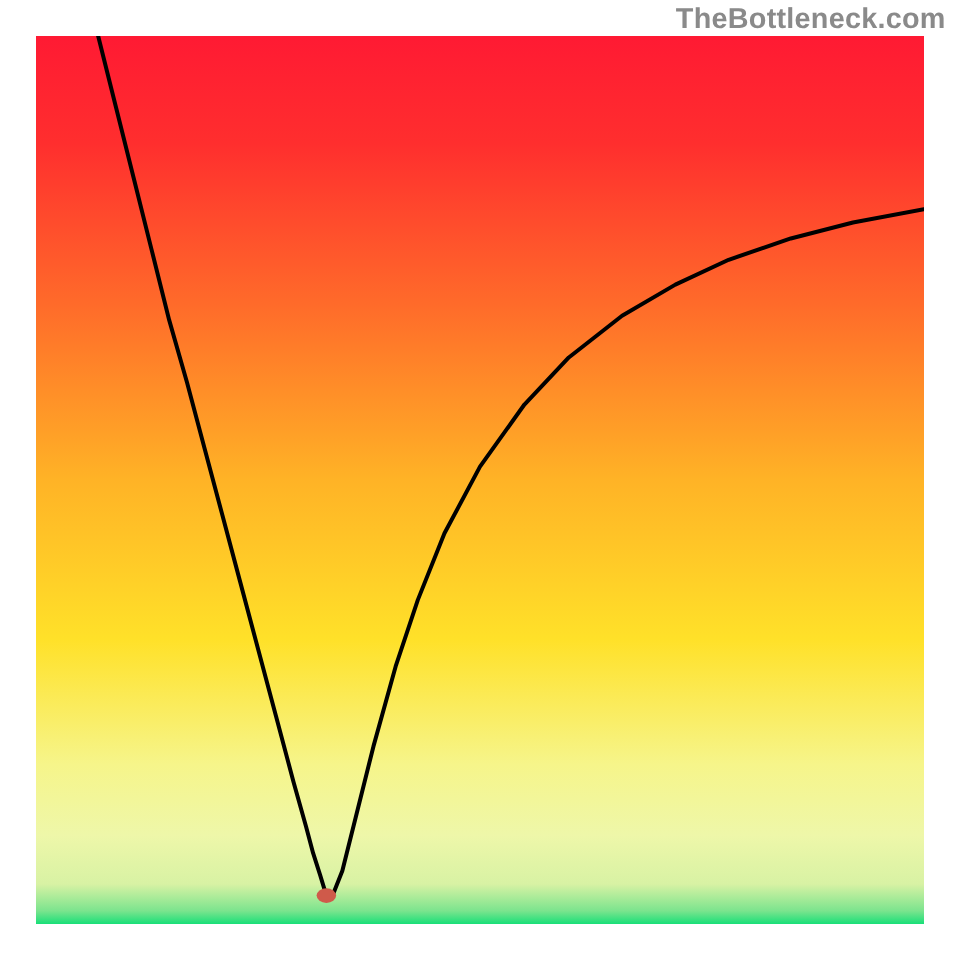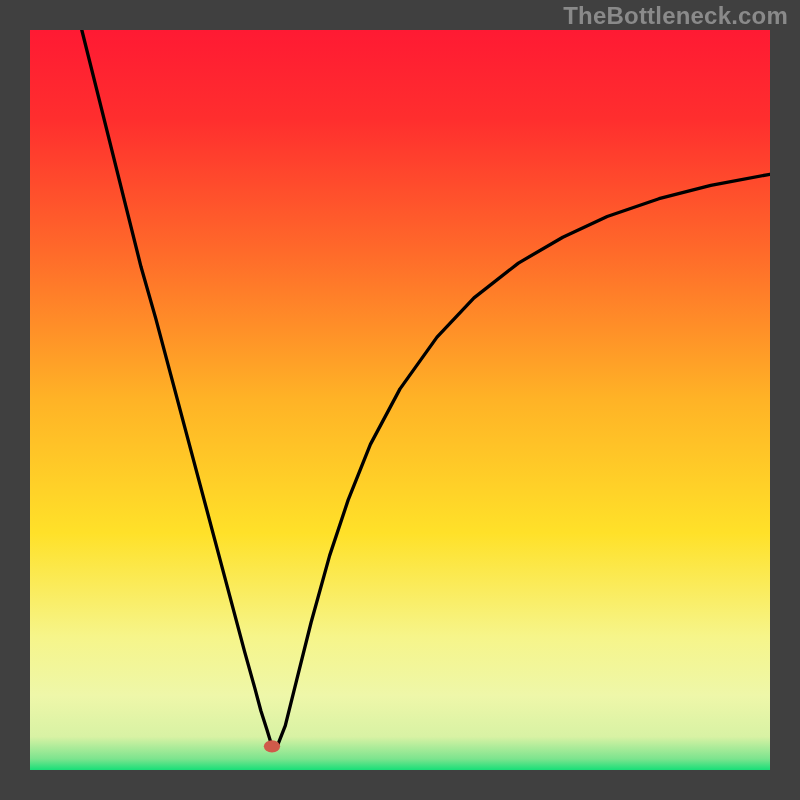--- a/index.html
+++ b/index.html
@@ -7,21 +7,21 @@
     padding: 0;
     width: 800px;
     height: 800px;
     overflow: hidden;
     background: #000;
   }
   .frame {
     position: relative;
     width: 800px;
     height: 800px;
-    background: #404040;
+    background: #ffffff;
   }
   .watermark {
     position: absolute;
     top: 2px;
     right: 12px;
     font-family: Arial, Helvetica, sans-serif;
     font-size: 24px;
     font-weight: 600;
     color: #8a8a8a;
     letter-spacing: 0.2px;

